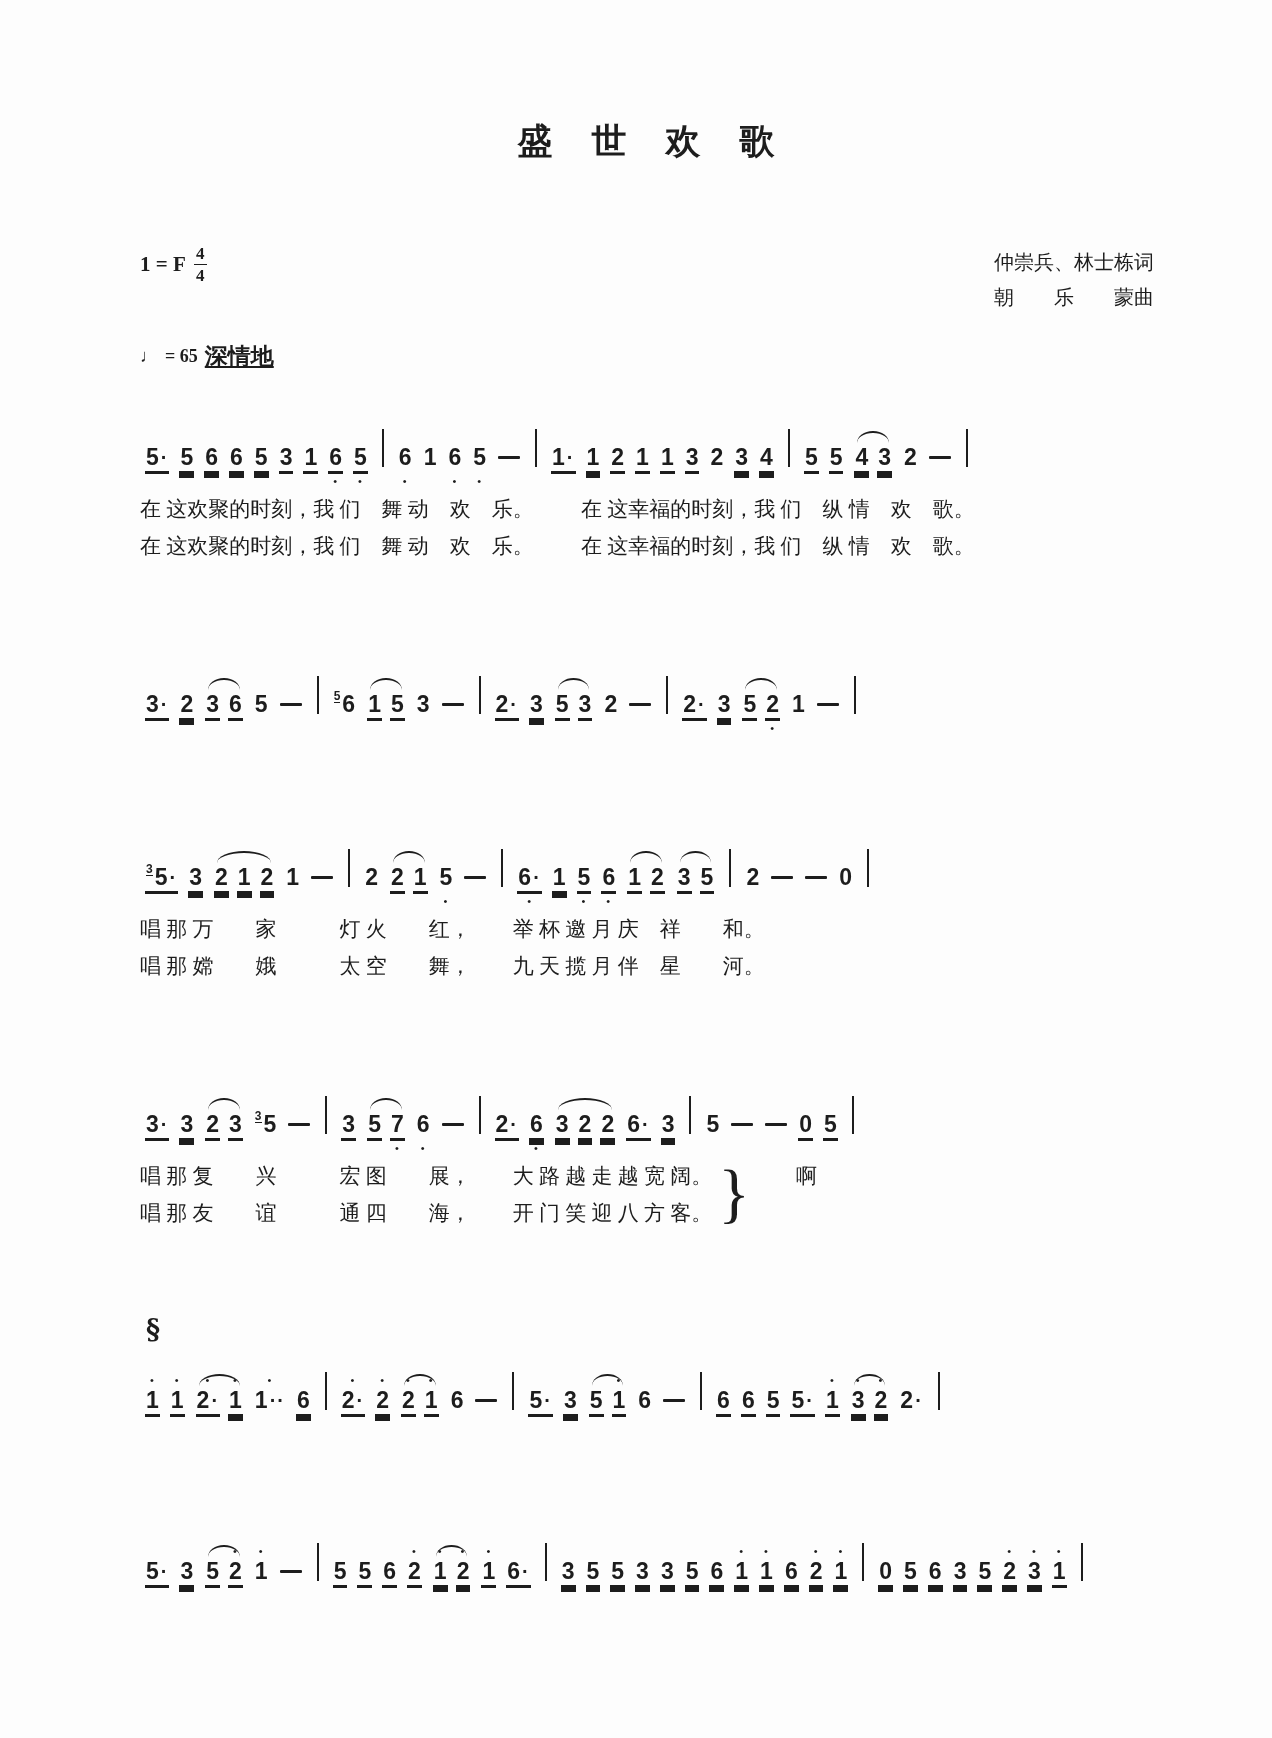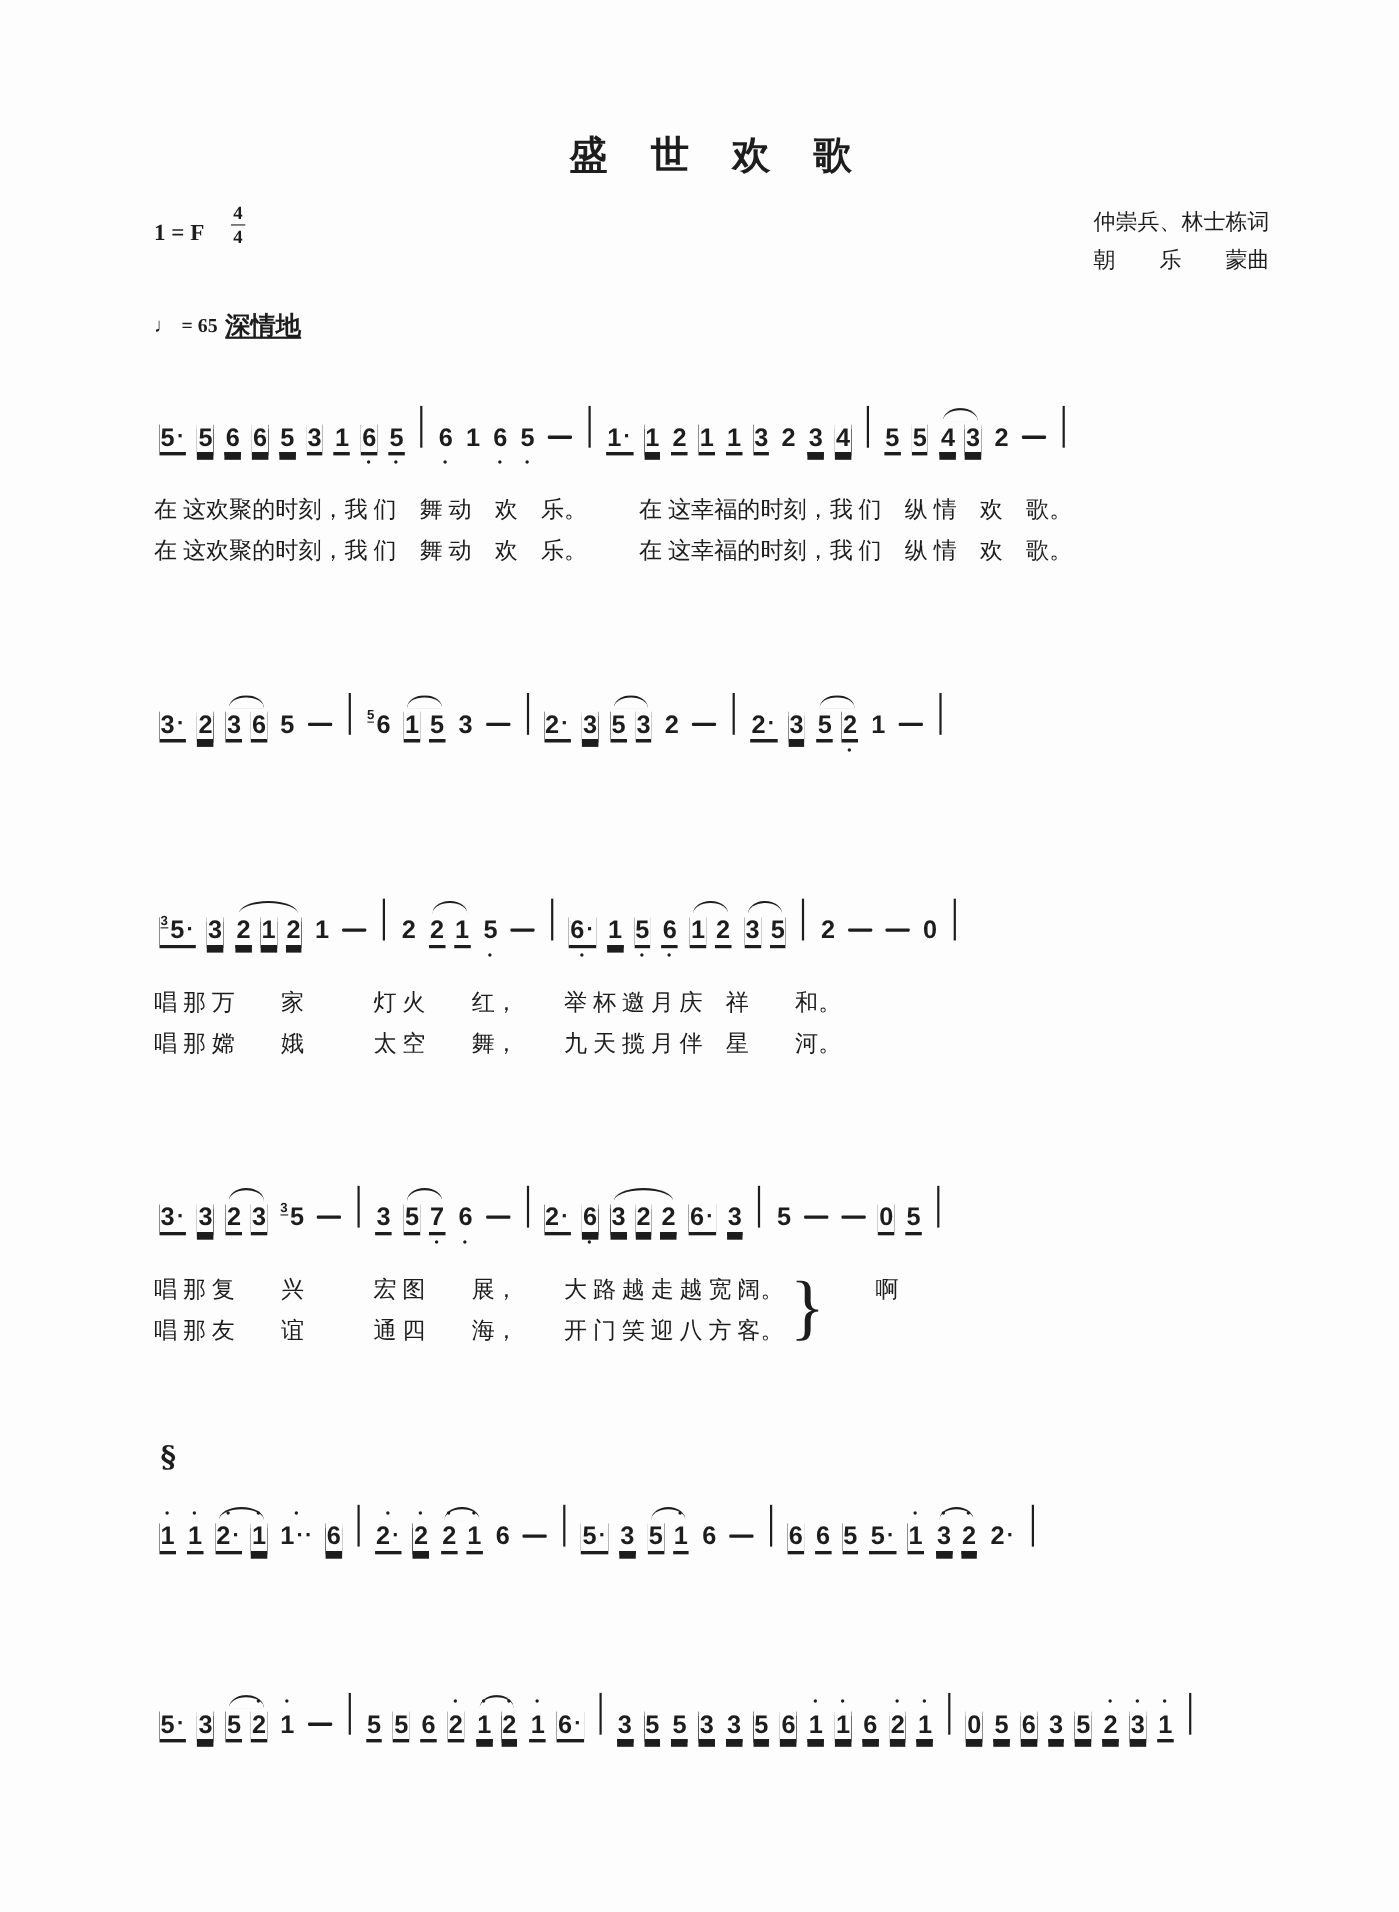--- a/index.html
+++ b/index.html
@@ -4,24 +4,24 @@
 <style>
   html,body{margin:0;padding:0;background:#e8e8e8;}
   .page{
     width:1272px;min-height:1738px;margin:0 auto;background:#fdfdfd;color:#1d1d1d;
     box-sizing:border-box;padding:118px 118px 60px 140px;
     font-family:"Liberation Sans",sans-serif;
   }
   
   .title{
     text-align:center;font-family:"Liberation Serif",serif;font-weight:bold;
-    font-size:35px;letter-spacing:2px;margin:0 0 20px 0;
+    font-size:35px;letter-spacing:2px;margin:0 0 80px 0;
   }
   .meta-row{display:flex;justify-content:space-between;align-items:flex-start;margin-bottom:26px;}
-  .key{font-family:"Liberation Serif",serif;font-weight:bold;font-size:21px;display:flex;align-items:flex-end;gap:24px;}
+  .key{font-family:"Liberation Serif",serif;font-weight:bold;font-size:21px;display:flex;align-items:center;gap:8px;}
   .frac{display:inline-flex;flex-direction:column;align-items:center;line-height:1;font-size:17px;}
   .frac .fl{width:13px;height:1.5px;background:currentColor;margin:1.5px 0;}
   .credits{font-family:"Liberation Serif",serif;font-size:20px;text-align:left;line-height:1.75;}
   .tempo{font-family:"Liberation Serif",serif;font-size:18px;font-weight:bold;margin-bottom:30px;display:flex;align-items:center;gap:7px;}
   .tempo .expr{font-size:23px;text-decoration:underline;}
   
   .system{margin-bottom:84px;}
   .segno{font-size:27px;font-weight:bold;font-family:"DejaVu Serif",serif;margin:0 0 2px 6px;line-height:1;}
   .music{display:flex;align-items:flex-start;padding-top:30px;flex-wrap:nowrap;}
   .tok{display:inline-flex;flex-direction:column;align-items:center;margin:0 5px;}
@@ -45,21 +45,21 @@
   .vline{width:2px;height:38px;background:currentColor;margin-top:-3px;}
   .tok.bar{position:relative;}
   
   .grp{display:inline-flex;position:relative;margin:0 2px;}
   .grp>.tok{margin:0 4px;}
   .grp.slur::before{
     content:"";position:absolute;top:-1px;left:7px;right:7px;height:10px;
     border-top:2px solid currentColor;border-radius:50% 50% 0 0 / 100% 100% 0 0;
   }
   
-  .lyrics{margin-top:16px;display:flex;align-items:flex-start;}
+  .lyrics{margin-top:2px;display:flex;align-items:flex-start;}
   .lyr-col{display:flex;flex-direction:column;}
   .lyr{font-family:"Liberation Serif",serif;font-size:21px;line-height:37px;white-space:pre;}
   .brace{font-size:66px;font-weight:200;line-height:70px;margin-left:6px;font-family:"Liberation Serif",serif;}
   .tail{font-family:"Liberation Serif",serif;font-size:21px;line-height:37px;margin-left:46px;}
 </style>
 </head>
 <body>
 
 <div class="page">
   <h1 class="title">盛　世　欢　歌</h1>

